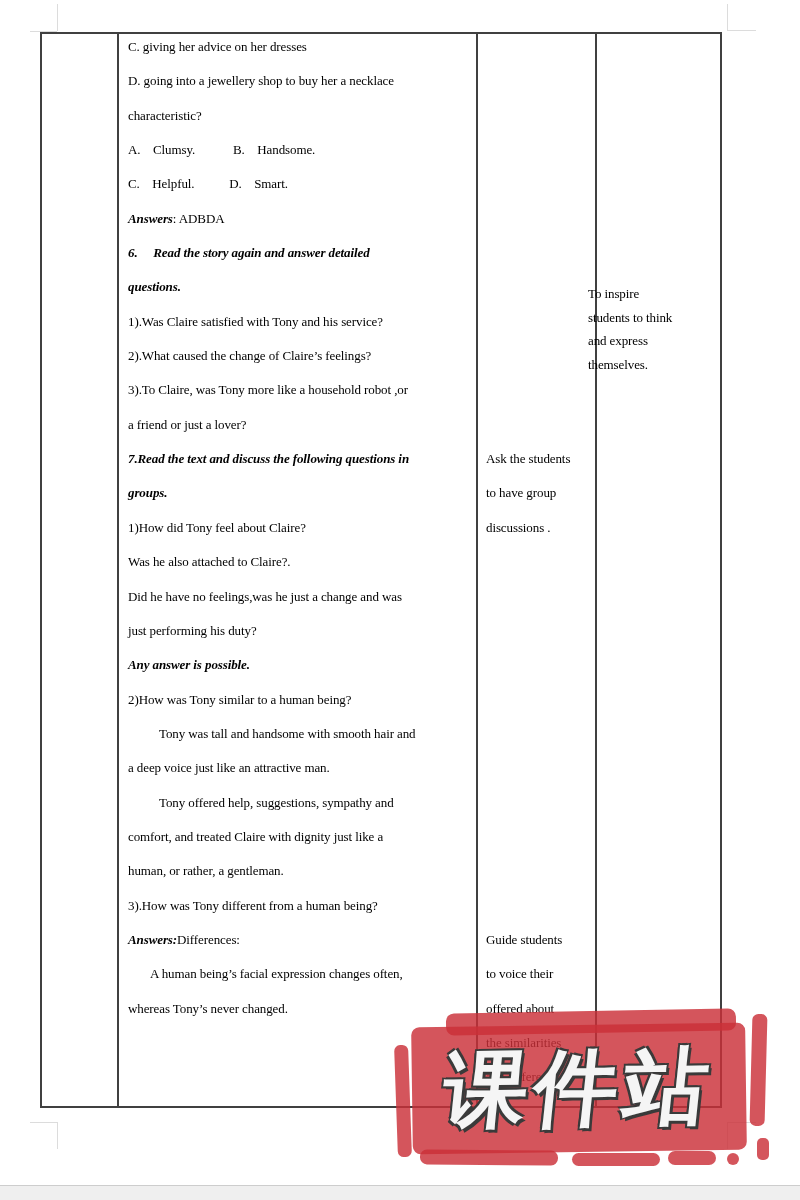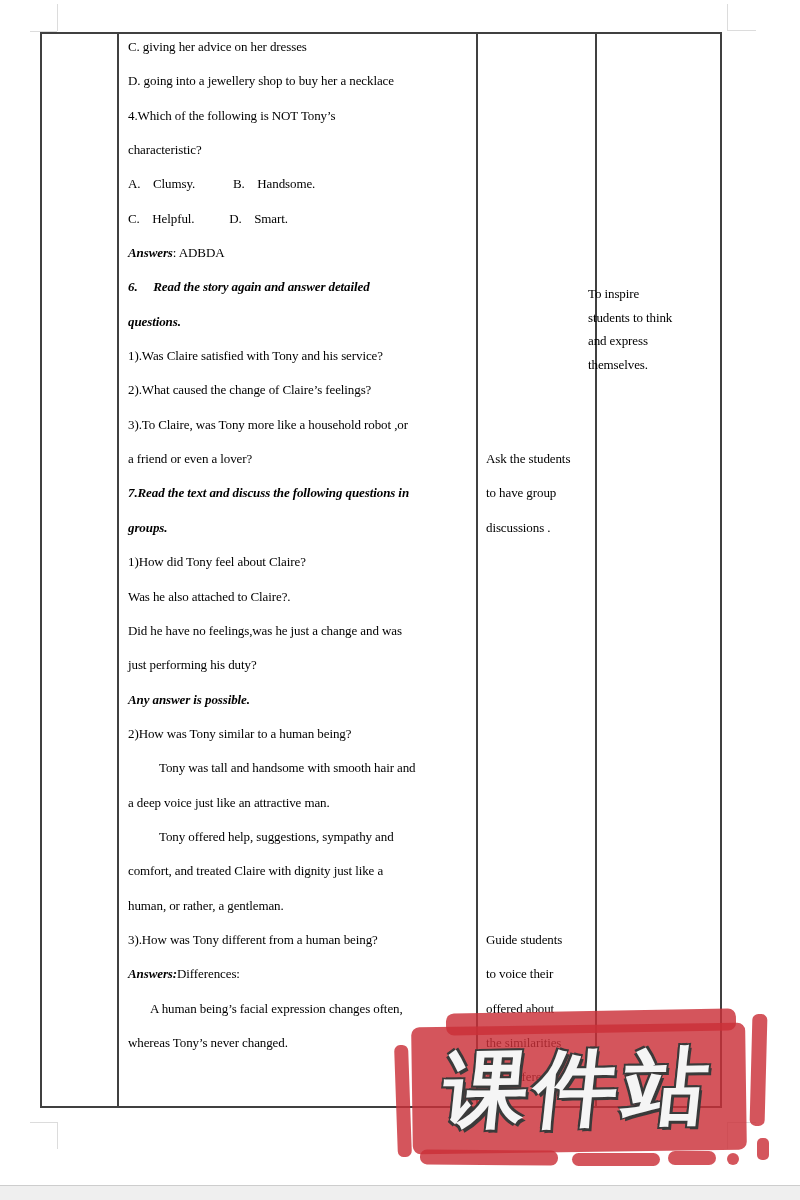--- a/index.html
+++ b/index.html
@@ -73,31 +73,30 @@
 <div class="tline" style="left:40px;top:1106px;width:682px;height:2px"></div>
 <div class="tline" style="left:40px;top:32px;width:2px;height:1076px"></div>
 <div class="tline" style="left:117px;top:32px;width:2px;height:1076px"></div>
 <div class="tline" style="left:476px;top:32px;width:2px;height:1076px"></div>
 <div class="tline" style="left:595px;top:32px;width:2px;height:1076px"></div>
 <div class="tline" style="left:720px;top:32px;width:2px;height:1076px"></div>
 
 <div class="textblock" style="left:128px;top:30px;width:348px">
     <div class="line"><span class="b"></span><span>C. giving her advice on her dresses</span></div>
     <div class="line"><span class="b"></span><span>D. going into a jewellery shop to buy her a necklace</span></div>
-    <div class="line"><span class="b"></span><span>4.Which of the following is NOT Tony’s</span></div>
     <div class="line"><span class="b"></span><span>characteristic?</span></div>
     <div class="line"><span class="b"></span><span>A.    Clumsy.            B.    Handsome.</span></div>
     <div class="line"><span class="b"></span><span>C.    Helpful.           D.    Smart.</span></div>
     <div class="line"><span class="b">Answers</span><span>: ADBDA</span></div>
     <div class="line"><span class="b">6.     Read the story again and answer detailed</span><span></span></div>
     <div class="line"><span class="b">questions.</span><span></span></div>
     <div class="line"><span class="b"></span><span>1).Was Claire satisfied with Tony and his service?</span></div>
     <div class="line"><span class="b"></span><span>2).What caused the change of Claire’s feelings?</span></div>
     <div class="line"><span class="b"></span><span>3).To Claire, was Tony more like a household robot ,or</span></div>
-    <div class="line"><span class="b"></span><span>a friend or even a lover?</span></div>
+    <div class="line"><span class="b"></span><span>a friend or just a lover?</span></div>
     <div class="line"><span class="b">7.Read the text and discuss the following questions in</span><span></span></div>
     <div class="line"><span class="b">groups.</span><span></span></div>
     <div class="line"><span class="b"></span><span>1)How did Tony feel about Claire?</span></div>
     <div class="line"><span class="b"></span><span>Was he also attached to Claire?.</span></div>
     <div class="line"><span class="b"></span><span>Did he have no feelings,was he just a change and was</span></div>
     <div class="line"><span class="b"></span><span>just performing his duty?</span></div>
     <div class="line"><span class="b">Any answer is possible.</span><span></span></div>
     <div class="line"><span class="b"></span><span>2)How was Tony similar to a human being?</span></div>
     <div class="line indent"><span class="b"></span><span>Tony was tall and handsome with smooth hair and</span></div>
     <div class="line"><span class="b"></span><span>a deep voice just like an attractive man.</span></div>

